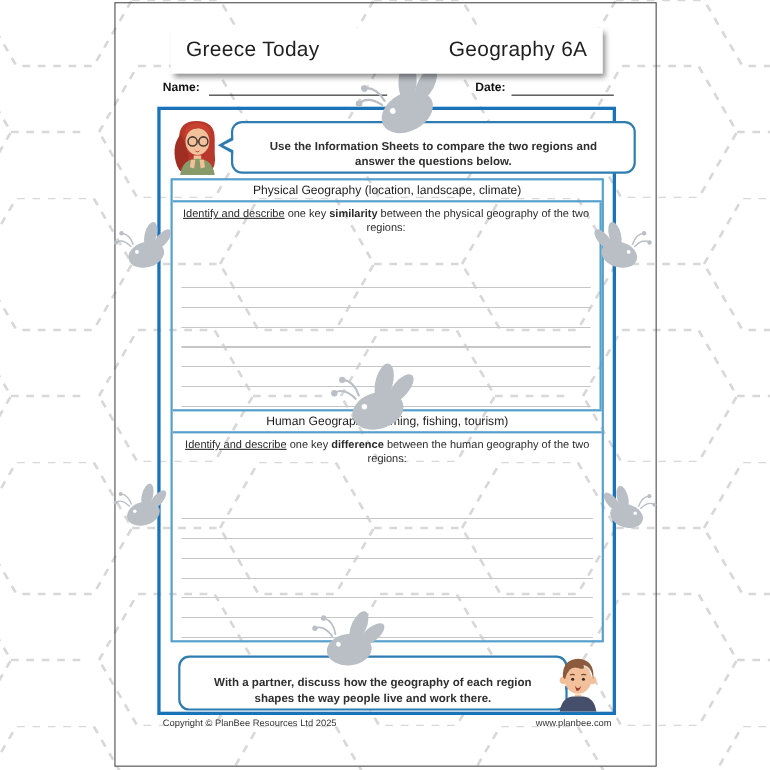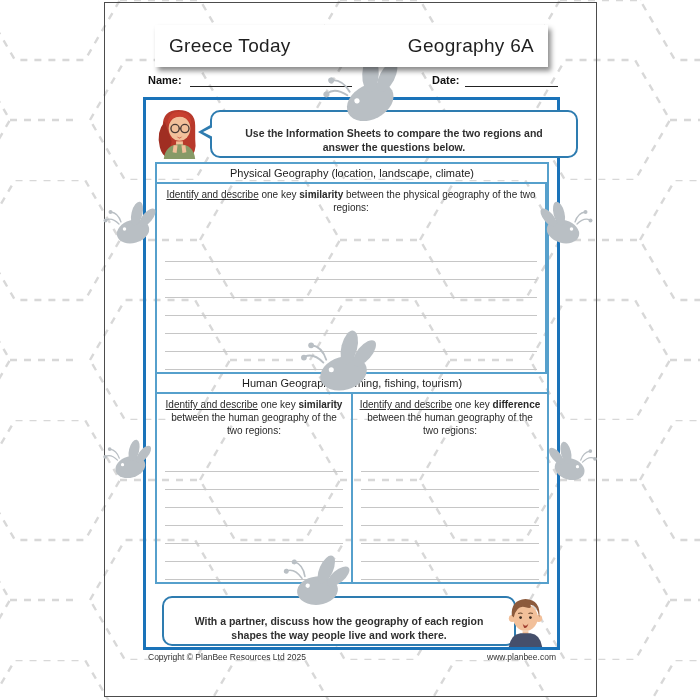--- a/index.html
+++ b/index.html
@@ -113,26 +113,20 @@
     <div class="sec-row first">
       <div class="tcell left">
         <div class="prompt">
           <span class="u">Identify and describe</span><span> one key </span><span class="kw">similarity</span><span> between the physical geography of the two regions:</span>
         </div>
         <div class="ruled"></div>
       </div>
     </div>
     <div class="sec-head second">Human Geography (farming, fishing, tourism)</div>
     <div class="sec-row">
-      <div class="tcell left">
-        <div class="prompt">
-          <span class="u">Identify and describe</span><span> one key </span><span class="kw">similarity</span><span> between the human geography of the two regions:</span>
-        </div>
-        <div class="ruled"></div>
-      </div>
       <div class="tcell">
         <div class="prompt">
           <span class="u">Identify and describe</span><span> one key </span><span class="kw">difference</span><span> between the human geography of the two regions:</span>
         </div>
         <div class="ruled"></div>
       </div>
     </div>
   </div>
 
   <div class="bubble bubble2">

